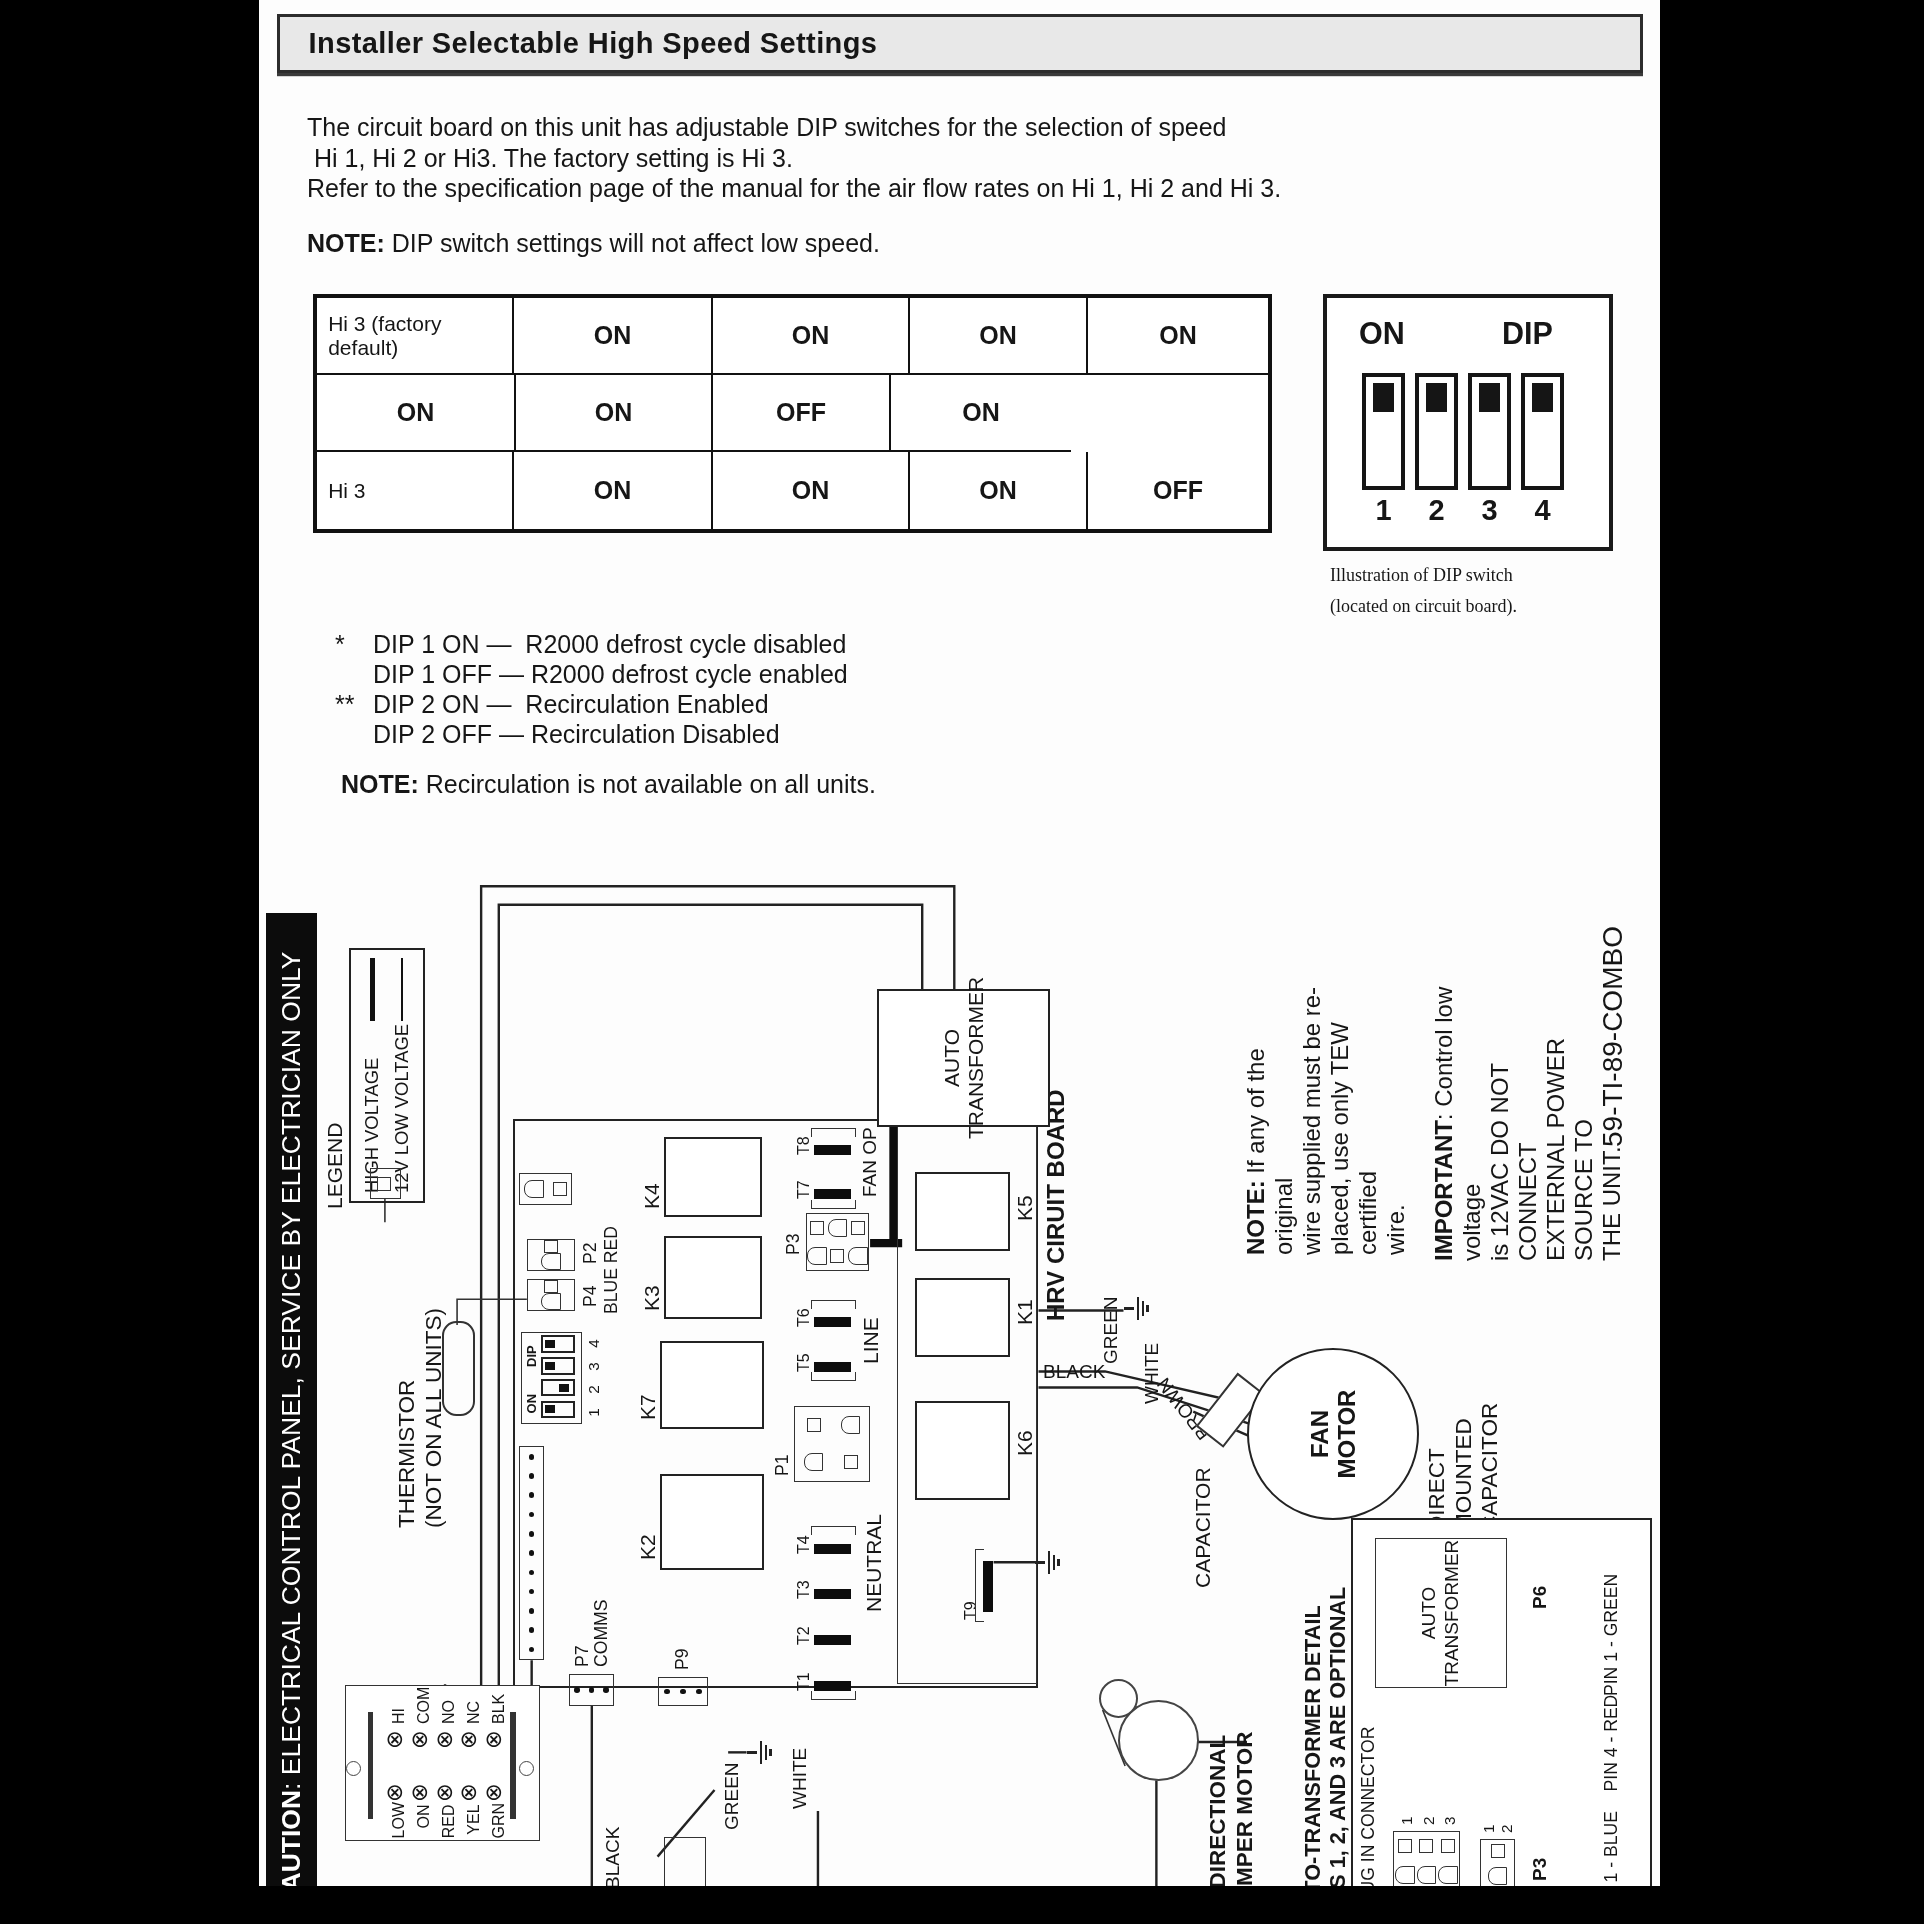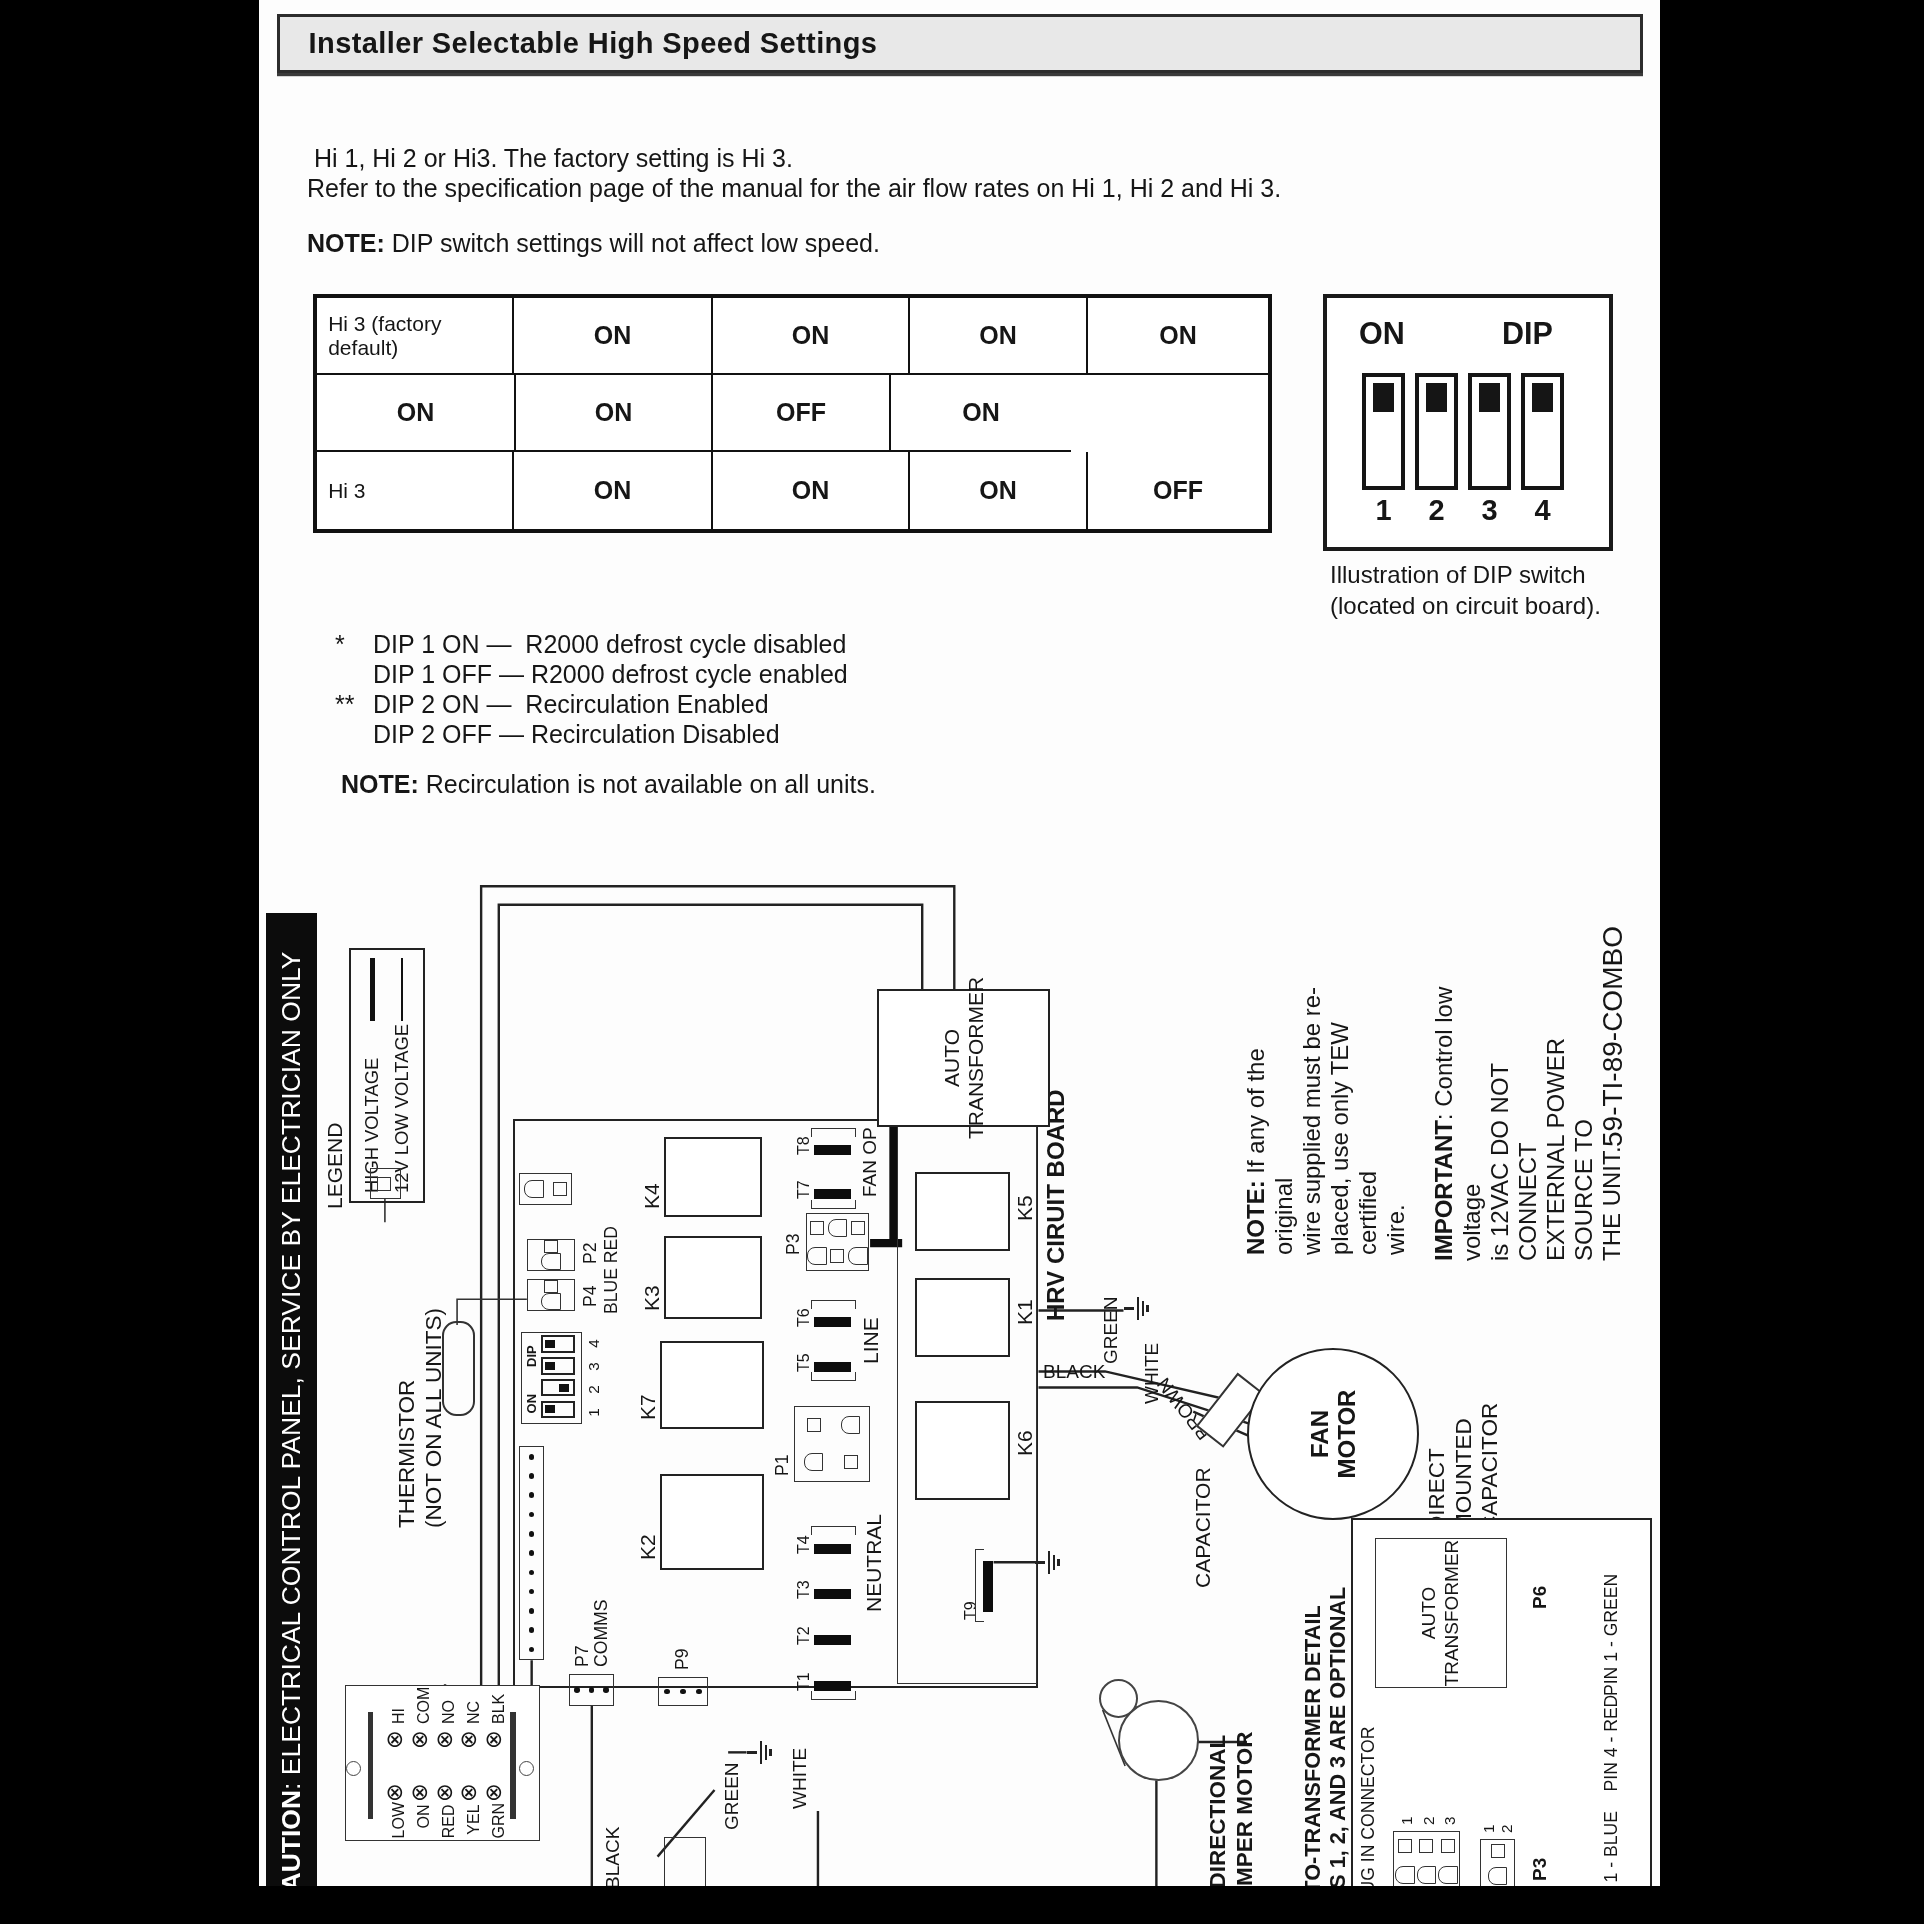--- a/index.html
+++ b/index.html
@@ -26,21 +26,21 @@
   .c4{width:180px;justify-content:center;font-size:22.5px;}
   .hrow .tcell{height:64px;}
   .drow .tcell{height:77px;}
   .onoff{font-size:25px;font-weight:bold;}
   .dipbox{left:1064px;top:294px;width:282px;height:249px;border:4.8px solid #1a1a1a;background:#fff;}
   .dipbox .onlab{left:32px;top:17.6px;font-size:30.5px;font-weight:bold;}
   .dipbox .diplab{left:175px;top:17.6px;font-size:30.5px;font-weight:bold;}
   .bsw{position:absolute;width:35px;height:109px;border:4px solid #151515;}
   .bsw i{display:block;width:21px;height:29px;background:#151515;margin:5.6px auto 0;}
   .bnum{position:absolute;top:196px;width:43px;text-align:center;font-size:29px;font-weight:bold;}
-  .dipcaption{left:1071px;top:560px;font-size:24px;line-height:30.5px;}
+  .dipcaption{left:1071px;top:560px;font-size:18px;line-height:30.5px;font-family:Liberation Serif, serif;}
   .fnrow{display:flex;font-size:25px;line-height:30px;}
   .fnmark{width:38px;}
   .fntext{white-space:pre-wrap;}
 
   
   .diagram{left:0;top:874px;width:1401px;height:1051px;overflow:hidden;}
   .rot{position:absolute;left:0;top:0;width:1051px;height:1401px;transform-origin:0 0;transform:translateY(1051px) rotate(-90deg);}
   .caut{left:0;top:7.2px;width:1012px;height:51px;background:#0c0c0c;color:#fff;display:flex;align-items:center;font-size:26.5px;padding-left:14.4px;box-sizing:border-box;}
   .lgbox{left:722px;top:90px;width:255px;height:76px;border:2.4px solid #222;box-sizing:border-box;padding:6.4px 8px;display:flex;flex-direction:column;justify-content:space-around;}
   .lgrow{display:flex;align-items:center;justify-content:space-between;font-size:18.4px;}
@@ -75,20 +75,21 @@
 </style>
 </head>
 <body>
 
 <div class="paper">
 
   <div class="abs titlebar">
     <span>Installer Selectable High Speed Settings</span>
   </div>
 
+  <div class="abs introline pre" style="top:112px;">The circuit board on this unit has adjustable DIP switches for the selection of speed</div>
   <div class="abs introline pre" style="top:143px;"> Hi 1, Hi 2 or Hi3. The factory setting is Hi 3.</div>
   <div class="abs introline pre" style="top:173px;">Refer to the specification page of the manual for the air flow rates on Hi 1, Hi 2 and Hi 3.</div>
 
   <div class="abs notewrap" style="left:48px;top:229px;">
     <span class="b">NOTE:</span><span class="pre"> DIP switch settings will not affect low speed.</span>
   </div>
 
   <div class="abs tbl">
     <div class="trow drow">
       <div class="tcell c0">Hi 3 (factory default)</div>

